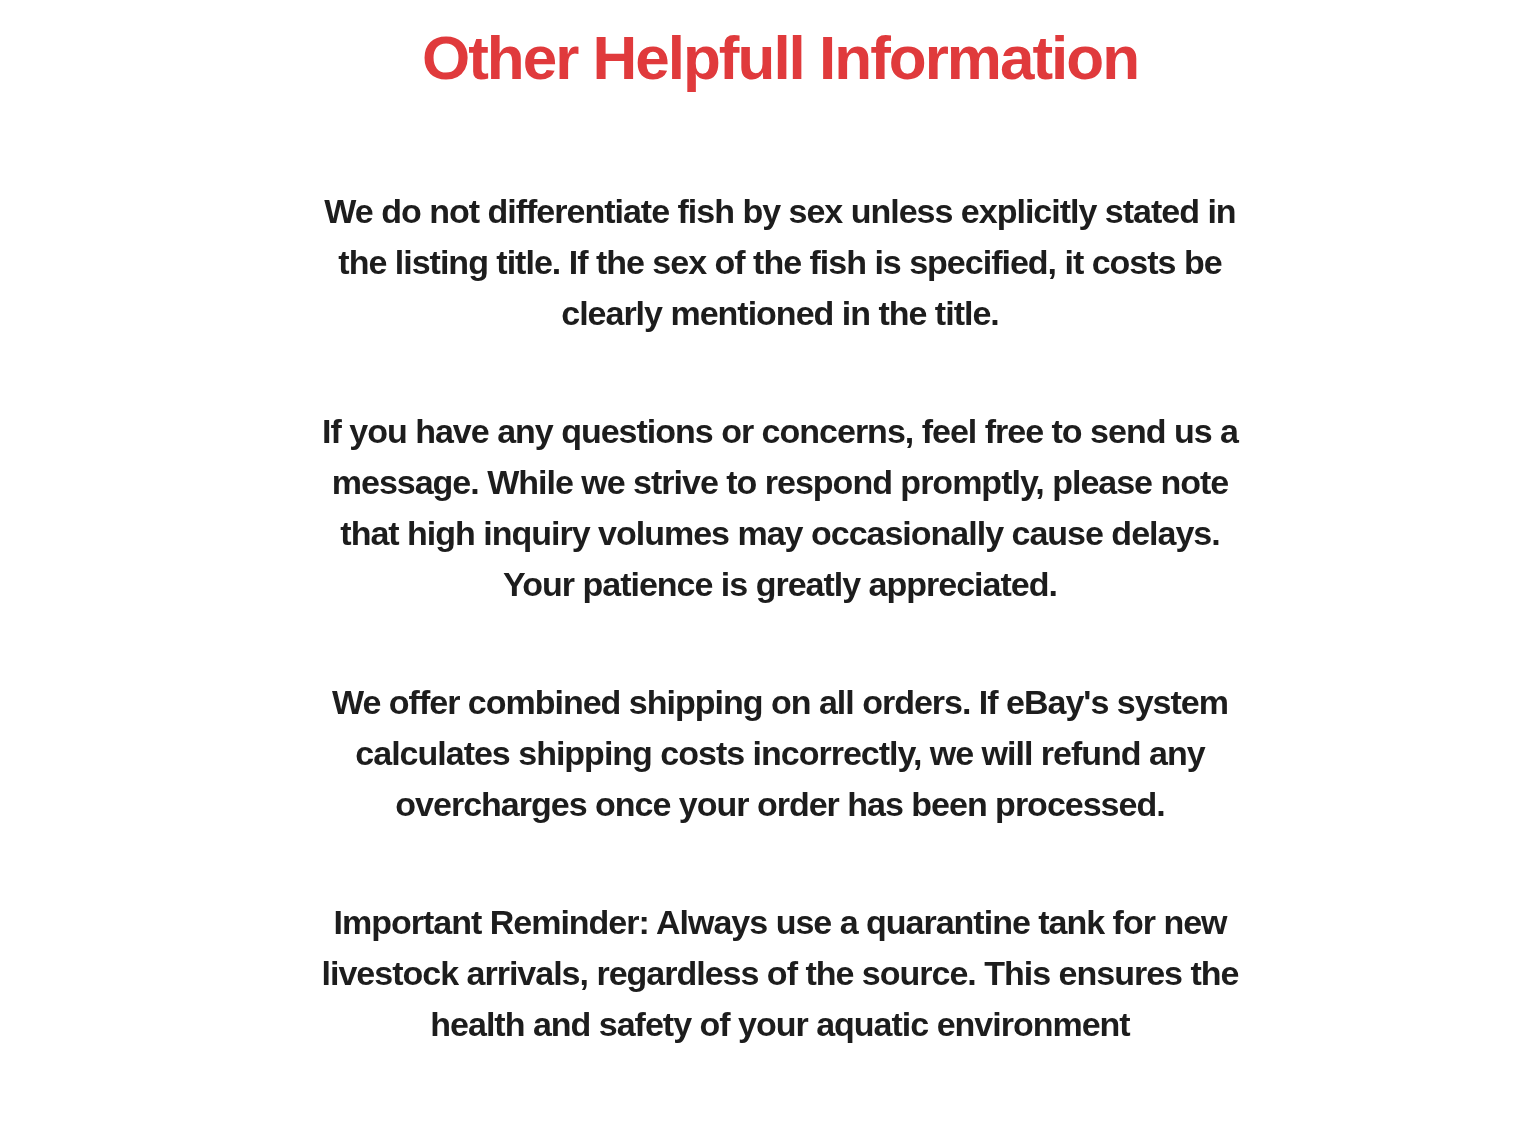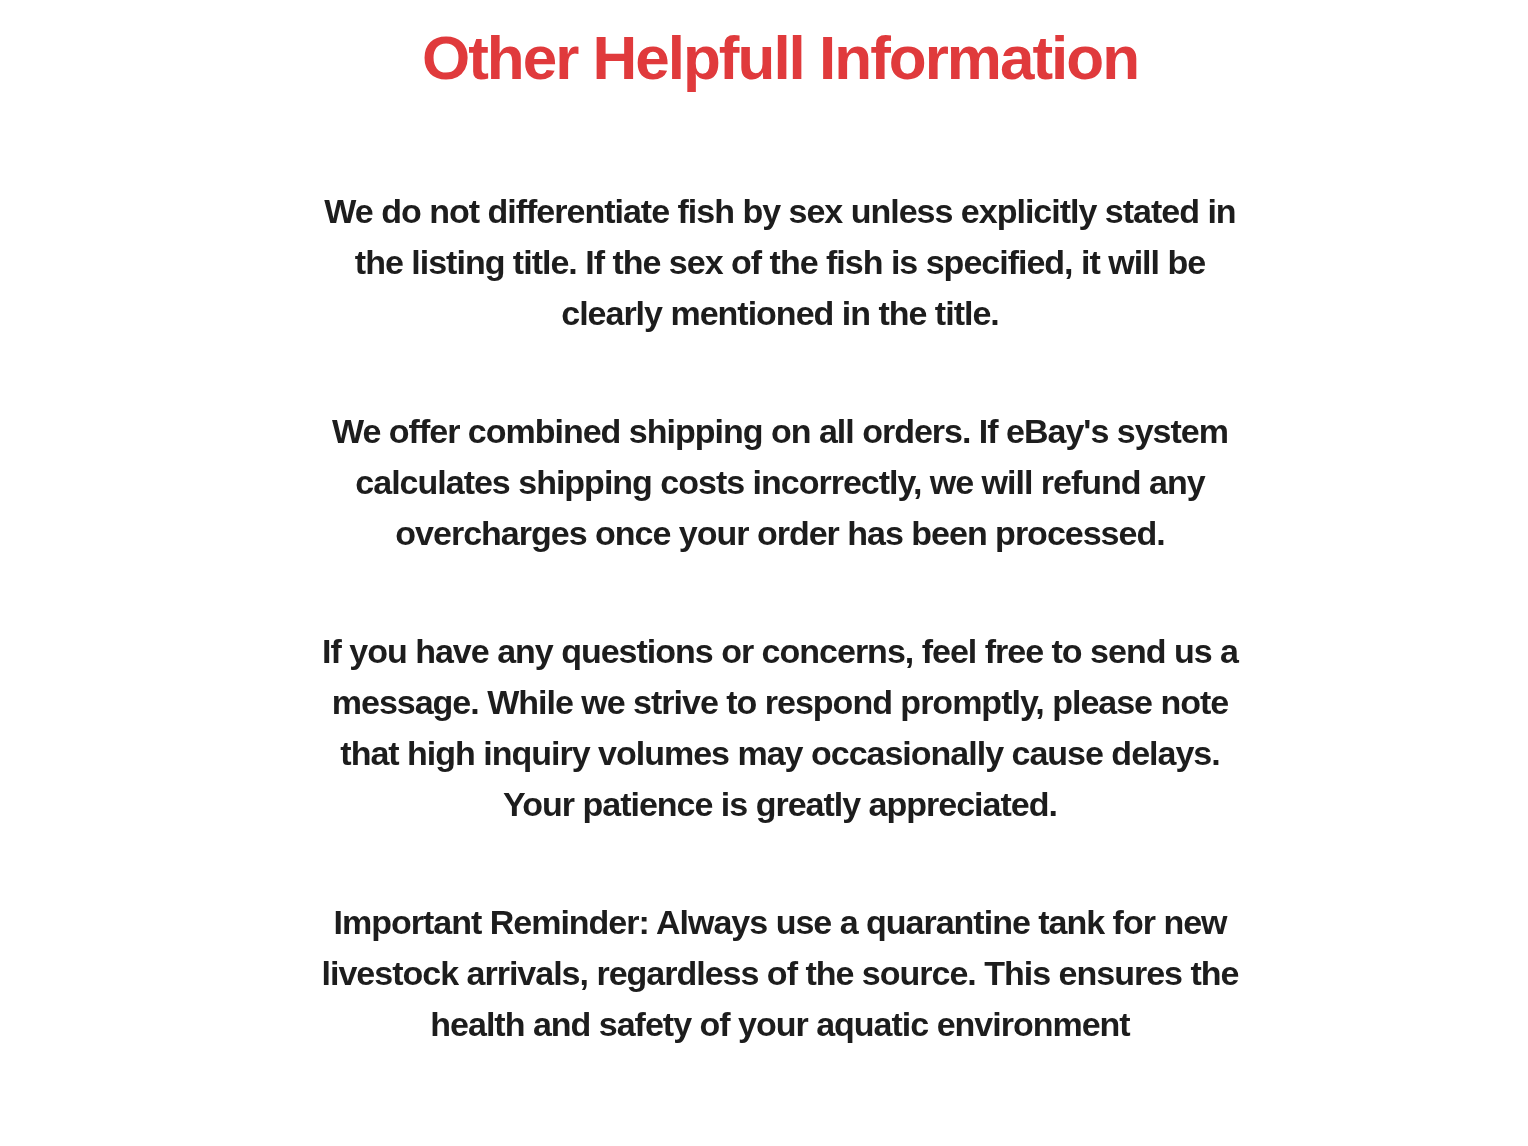--- a/index.html
+++ b/index.html
@@ -44,30 +44,30 @@
   }
 </style>
 </head>
 <body>
 
 <div class="page">
   <h1 class="title">Other Helpfull Information</h1>
 
   <div class="content">
     <p class="para">We do not differentiate fish by sex unless explicitly stated in
-the listing title. If the sex of the fish is specified, it will be
+the listing title. If the sex of the fish is specified, it costs be
 clearly mentioned in the title.</p>
-
-    <p class="para">We offer combined shipping on all orders. If eBay's system
-calculates shipping costs incorrectly, we will refund any
-overcharges once your order has been processed.</p>
 
     <p class="para">If you have any questions or concerns, feel free to send us a
 message. While we strive to respond promptly, please note
 that high inquiry volumes may occasionally cause delays.
 Your patience is greatly appreciated.</p>
+
+    <p class="para">We offer combined shipping on all orders. If eBay's system
+calculates shipping costs incorrectly, we will refund any
+overcharges once your order has been processed.</p>
 
 
     <p class="para">Important Reminder: Always use a quarantine tank for new
 livestock arrivals, regardless of the source. This ensures the
 health and safety of your aquatic environment</p>
   </div>
 </div>
 
 </body></html>

